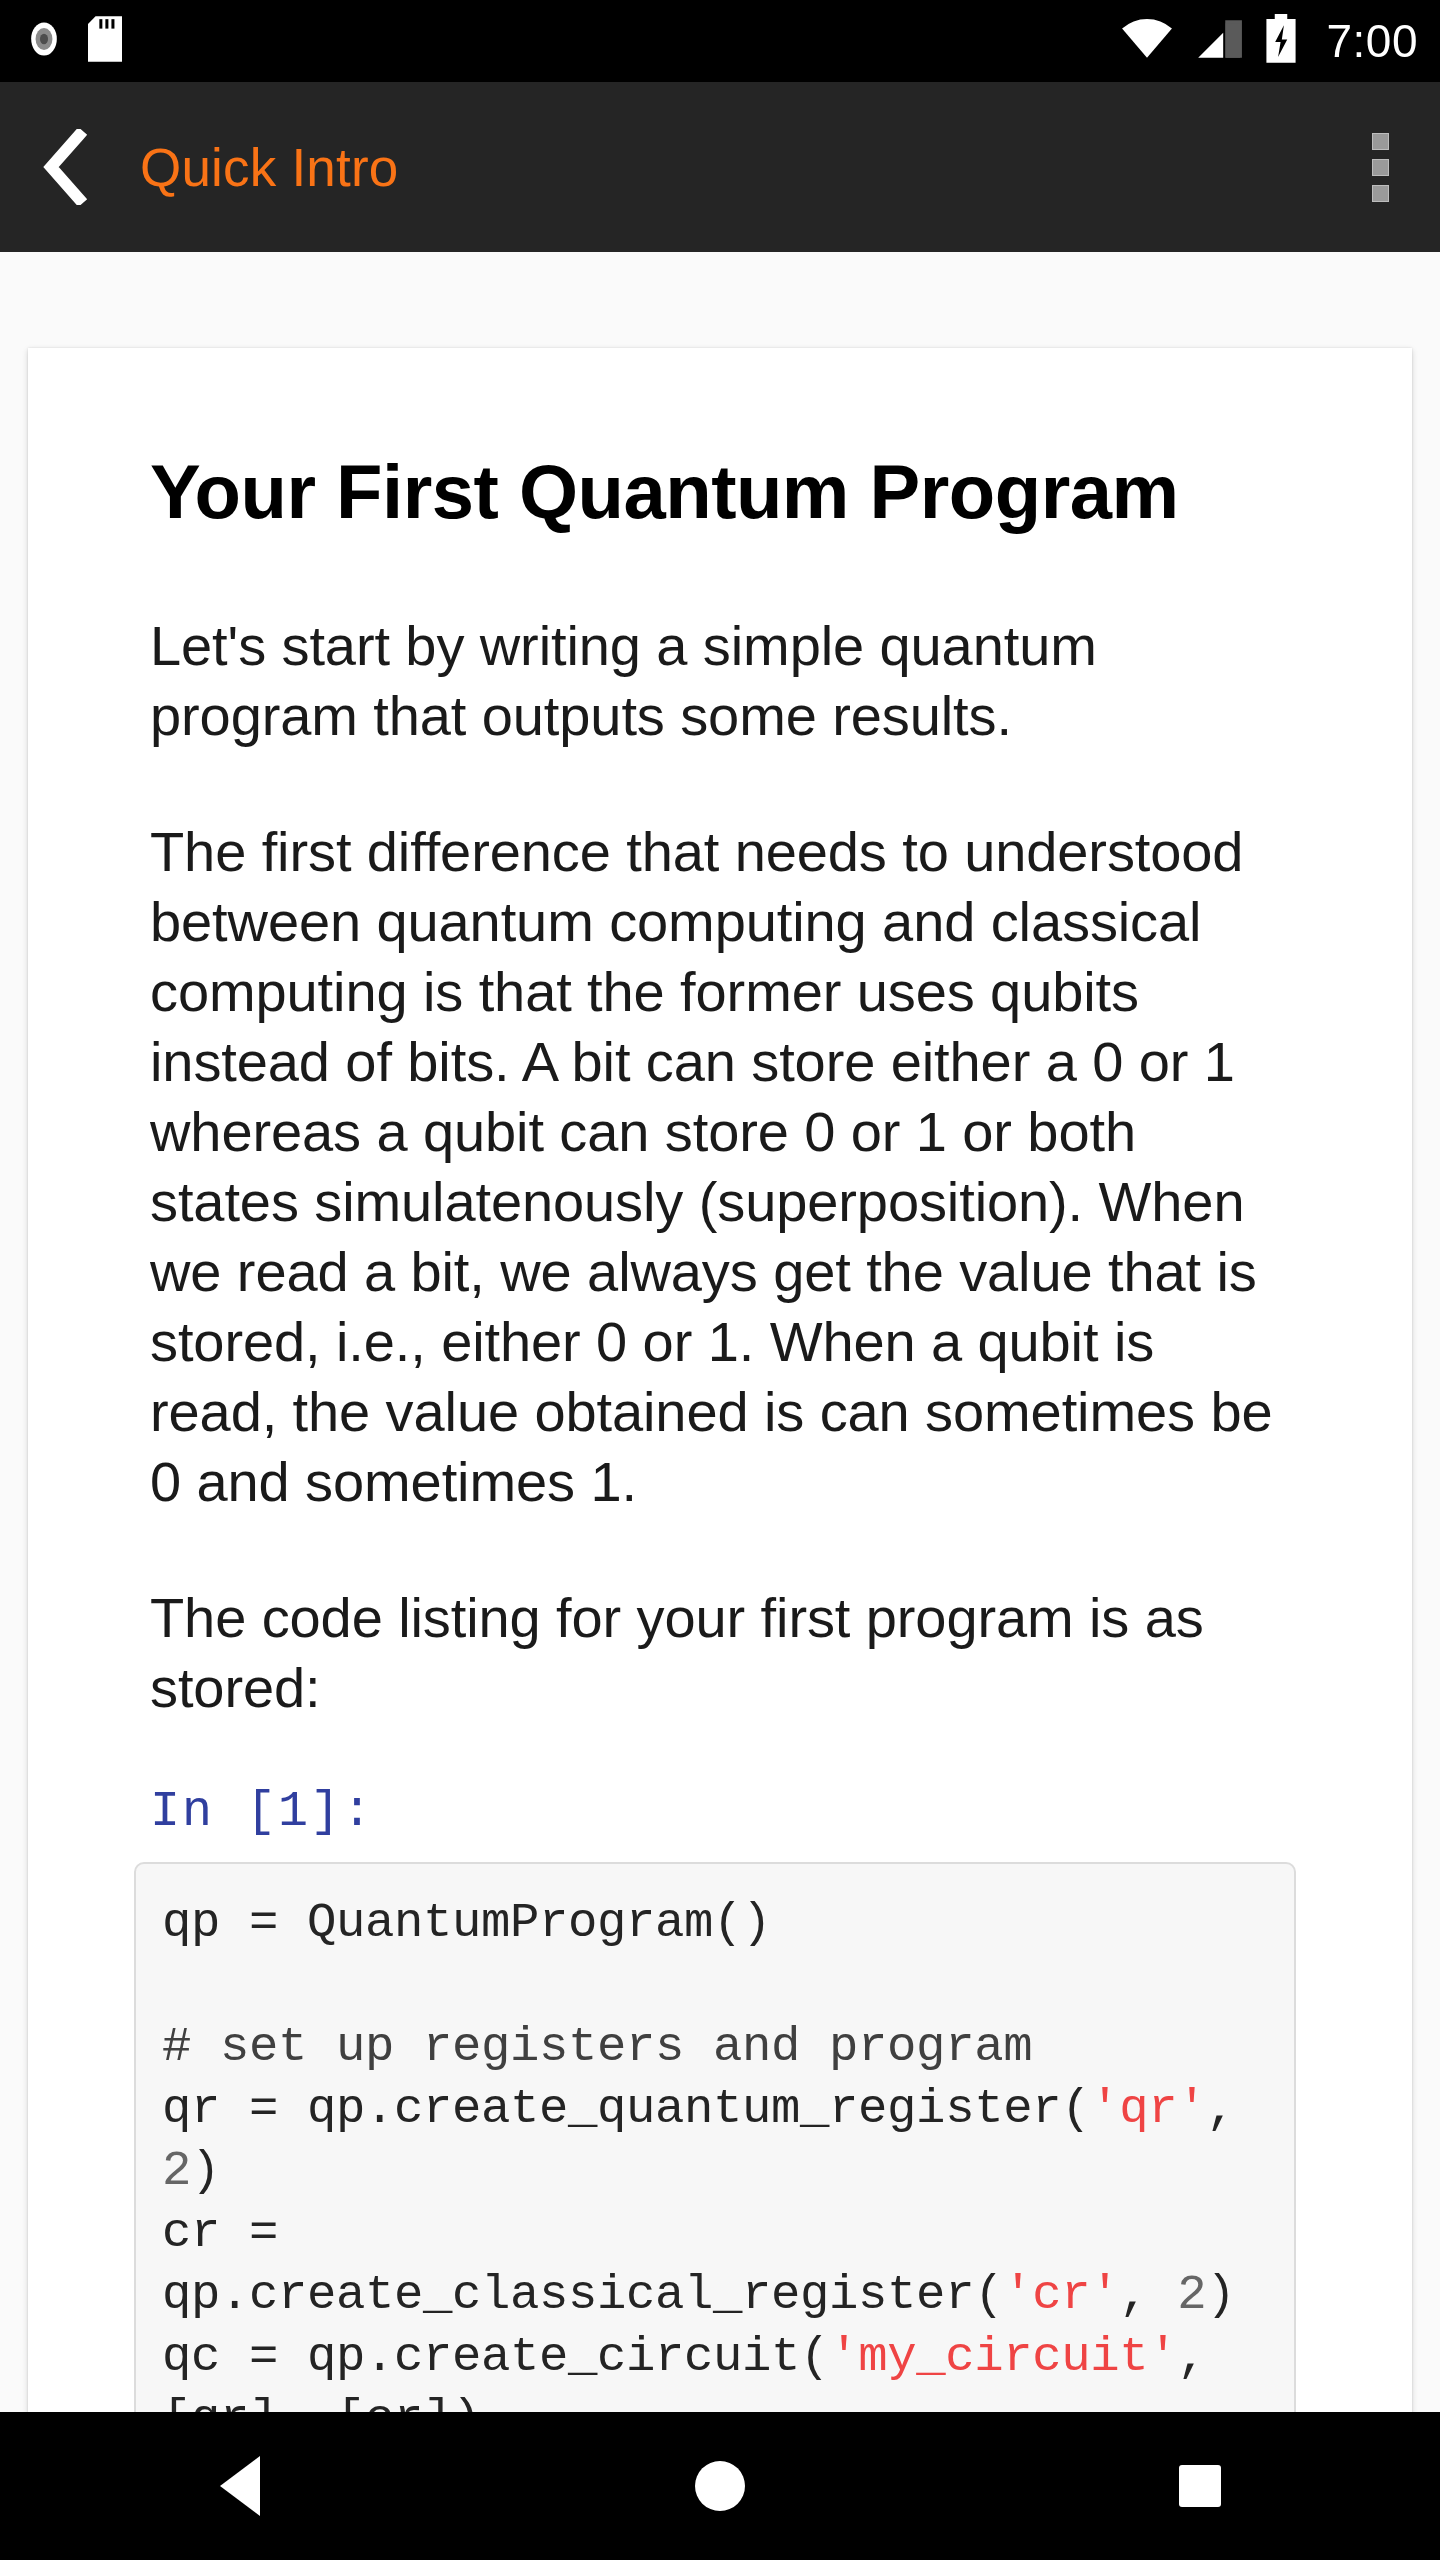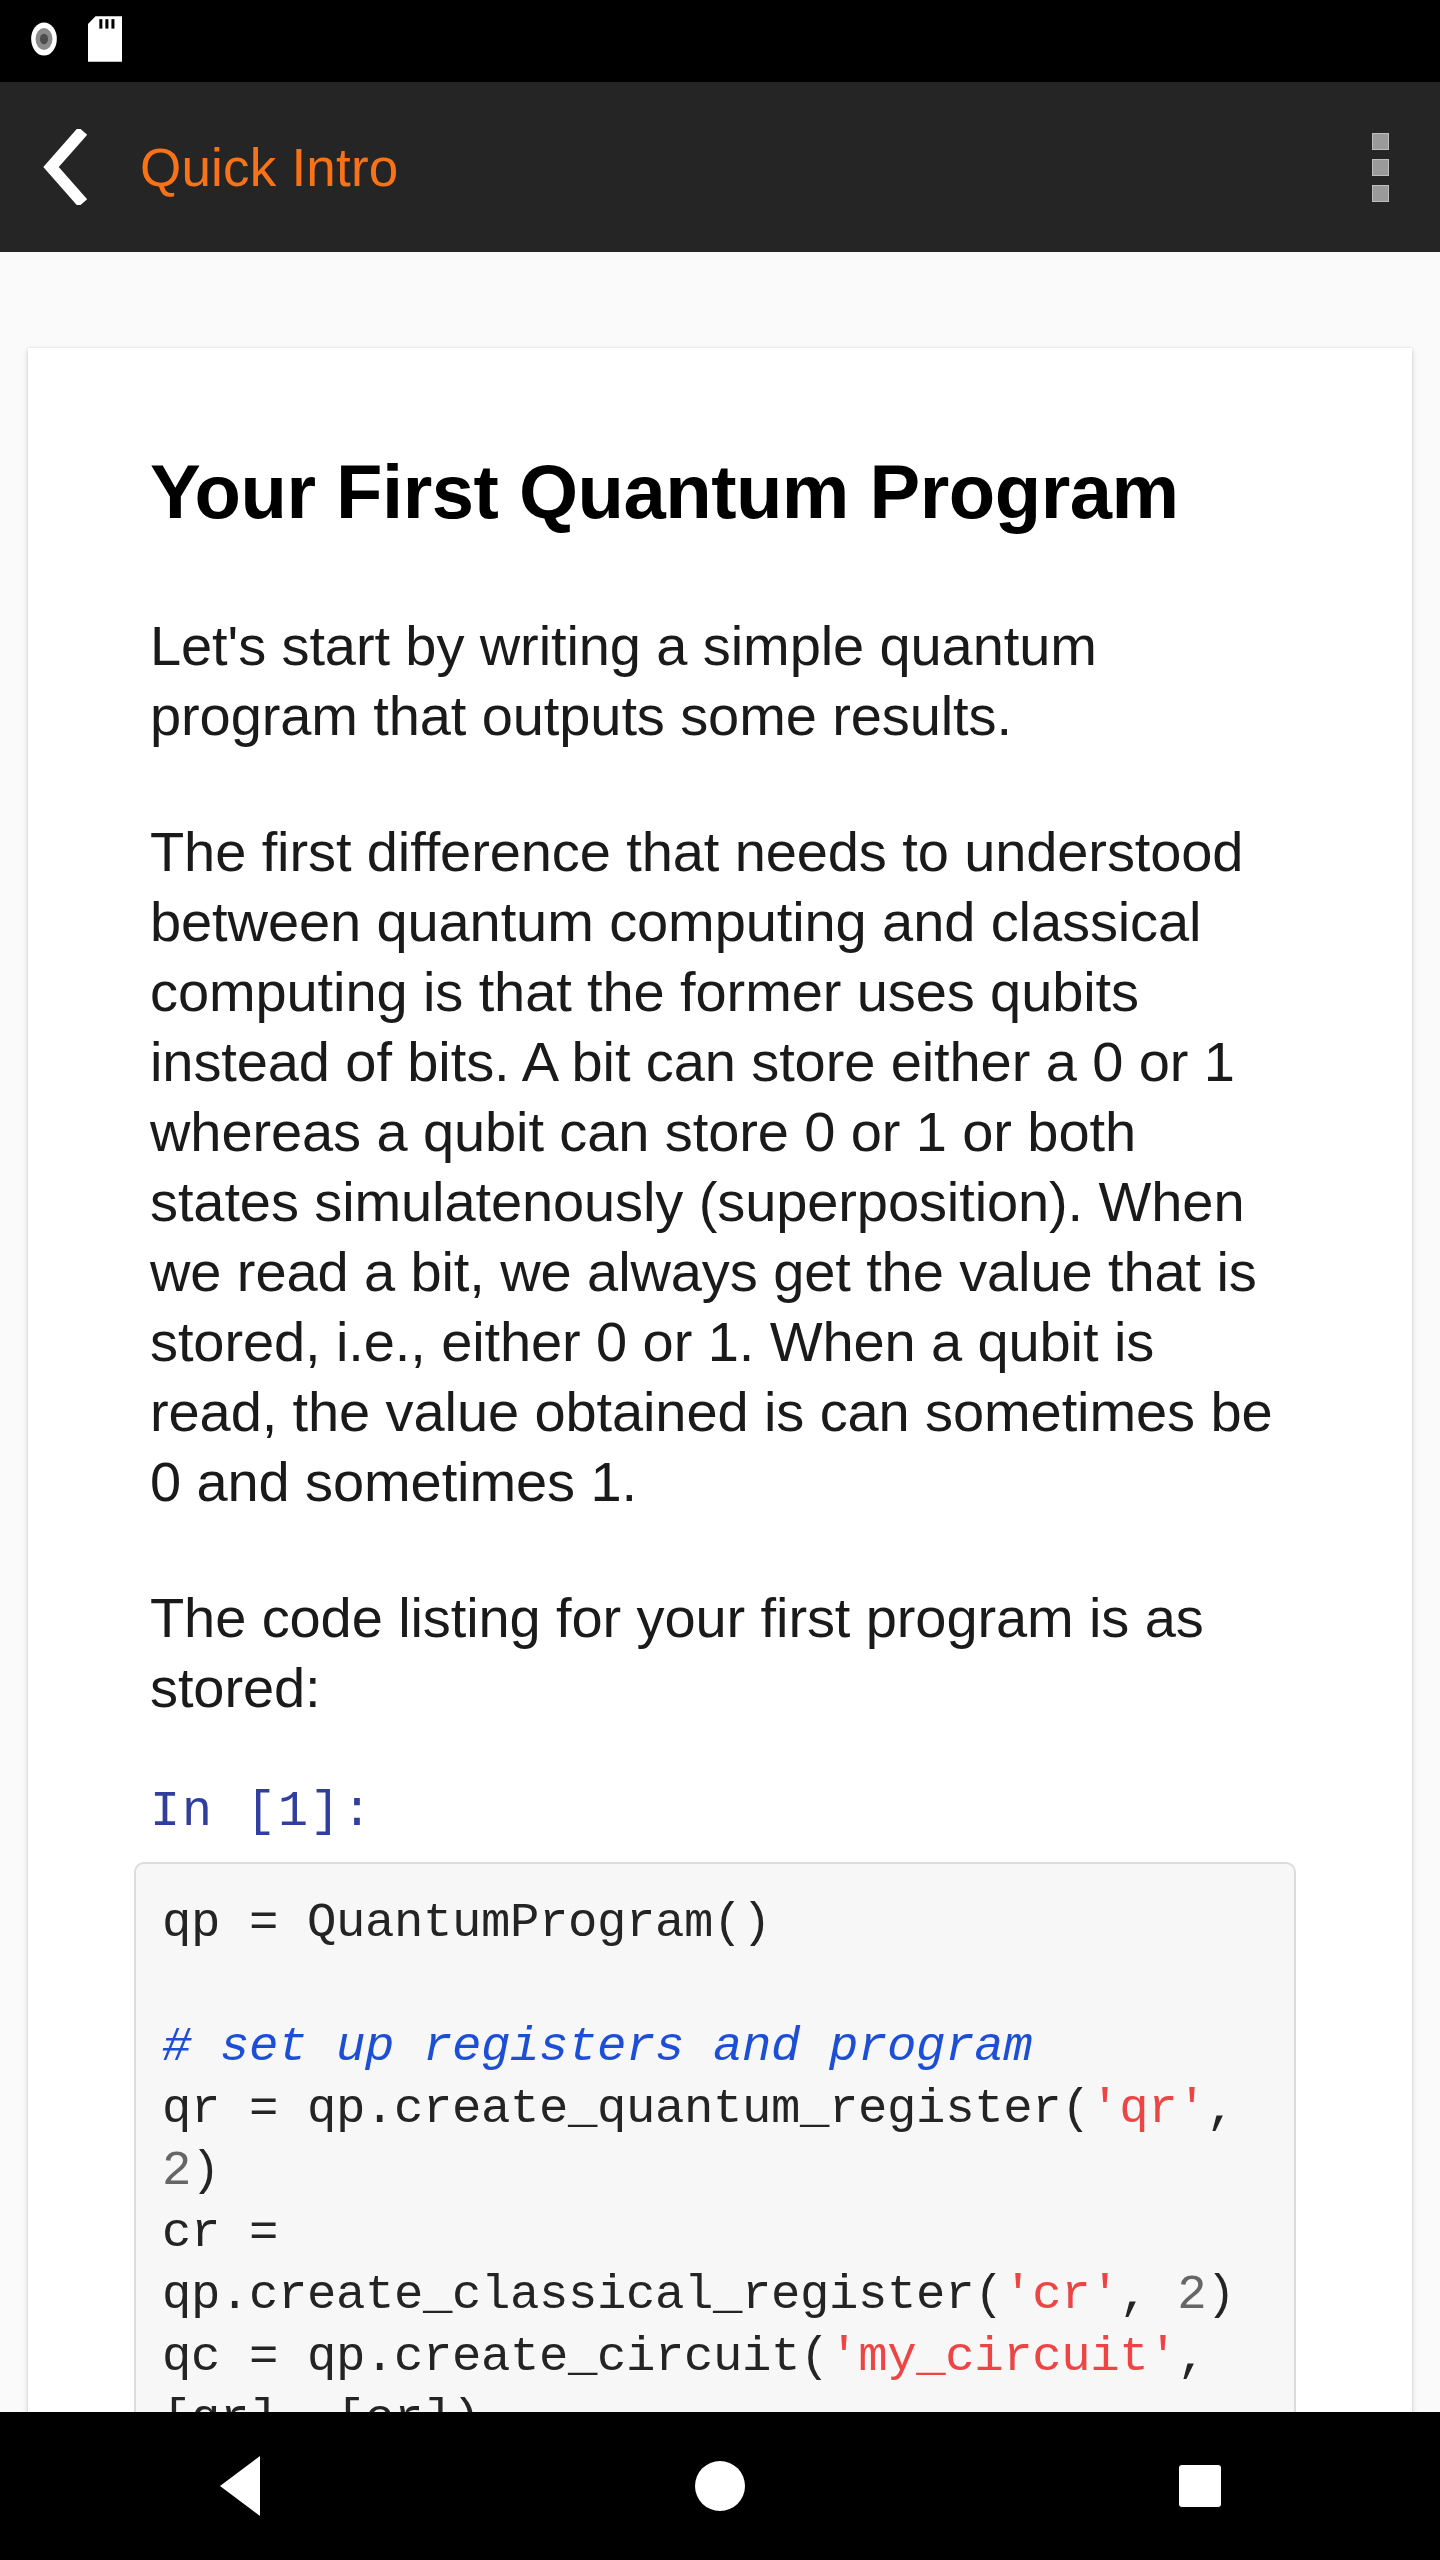--- a/index.html
+++ b/index.html
@@ -123,21 +123,21 @@
   }
   pre.code {
     font-family:"Liberation Mono","DejaVu Sans Mono", monospace;
     font-size:49px;
     line-height:62px;
     color:#242424;
     white-space:pre-wrap;
     word-break:break-word;
     letter-spacing:-0.4px;
   }
-  .c-comment { color:#1d4ed8; font-style:italic; }
+  .c-comment { color:#404040; }
   .c-string  { color:#ef4444; }
   .c-number  { color:#666666; }
 
   
   .navbar {
     position:absolute; bottom:0; left:0;
     width:1440px; height:148px;
     background:#000000;
     display:flex; align-items:center; justify-content:space-around;
   }
@@ -176,20 +176,43 @@
         </svg>
       </span>
       <span>
         <svg width="34" height="46" viewBox="0 0 18 24">
           <path d="M4 0 H18 V24 H0 V4 Z" fill="#fff"></path>
           <rect x="6" y="1.5" width="1.6" height="5" fill="#000"></rect>
           <rect x="9.2" y="1.5" width="1.6" height="5" fill="#000"></rect>
           <rect x="12.4" y="1.5" width="1.6" height="5" fill="#000"></rect>
         </svg>
       </span>
+    </div>
+    <div class="sb-right">
+      <span>
+        <svg width="54" height="44" viewBox="0 0 26 20">
+          <path d="M1 5 A18 18 0 0 1 25 5 L13 19 Z" fill="#ffffff"></path>
+        </svg>
+      </span>
+      <span>
+        <svg width="50" height="44" viewBox="0 0 24 20">
+          <path d="M2 19 L14 19 L14 7 Z" fill="#ffffff"></path>
+          <path d="M15 19 L15 1 L23 1 L23 19 Z" fill="#5a5a5a"></path>
+          <path d="M14 19 L14 6.5 L14 19 Z" fill="#ffffff"></path>
+          <path d="M15.2 19 L15.2 2.4 L22.2 2.4 L22.2 19 Z" fill="#5a5a5a"></path>
+        </svg>
+      </span>
+      <span>
+        <svg width="34" height="50" viewBox="0 0 16 24">
+          <rect x="5" y="0" width="6" height="2.4" fill="#fff"></rect>
+          <rect x="1" y="2.4" width="14" height="21" fill="#fff"></rect>
+          <path d="M9.4 5.4 L5.2 13.4 H7.8 L6.6 20.6 L11 12.2 H8.4 Z" fill="#000"></path>
+        </svg>
+      </span>
+      <span class="sb-clock">7:00</span>
     </div>
   </div>
 
   <div class="actionbar">
     <div class="back-btn">
       <svg width="62" height="76" viewBox="0 0 24 30">
         <path d="M17.5 2.5 L6.5 15 L17.5 27.5" stroke="#ffffff" stroke-width="4.6" fill="none" stroke-linecap="square" stroke-linejoin="miter"></path>
       </svg>
     </div>
     <div class="ab-title">Quick Intro</div>

